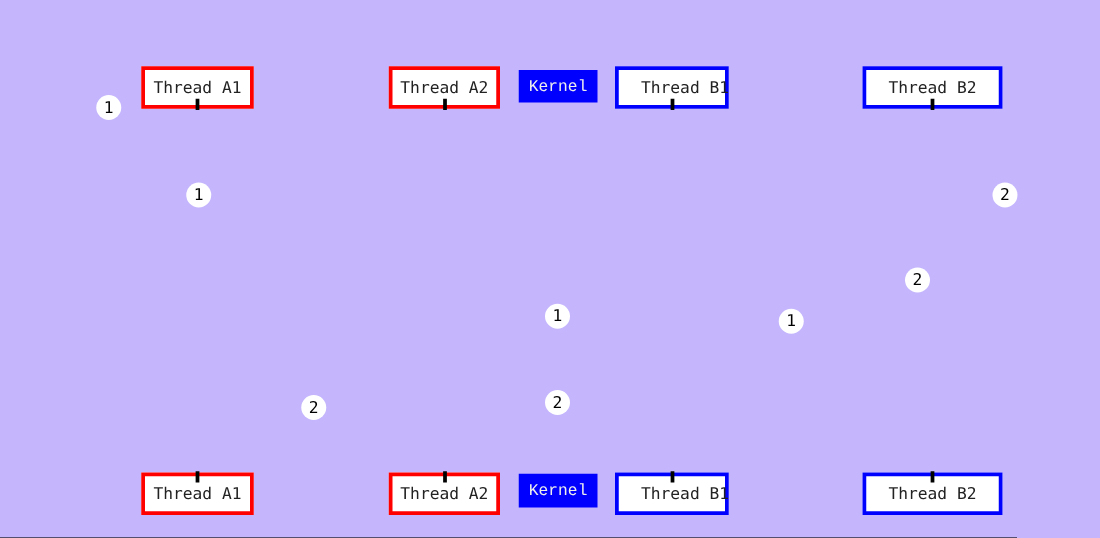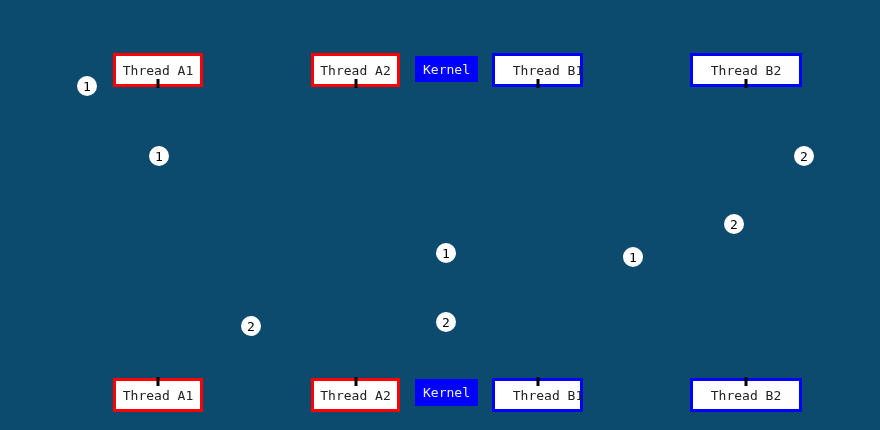--- a/index.html
+++ b/index.html
@@ -1,31 +1,31 @@
 <!DOCTYPE html>
 <html><head>
 <meta charset="utf-8">
 <style>
   html,body{margin:0;padding:0;background:#000;}
   .stage{
-    position:relative;width:880px;height:430px;background:#0c4a6e;
+    position:relative;width:880px;height:430px;background:#c4b5fd;
     overflow:hidden;font-family:"DejaVu Sans Mono","Liberation Mono",monospace;
   }
   
   .pbox{
     position:absolute;box-sizing:border-box;background:#fff;color:#222;
     display:flex;align-items:center;justify-content:center;
     font-size:13px;line-height:1;white-space:nowrap;
   }
   .thread{height:34px;border:3px solid #fff;}
   .kernelbox{height:26px;color:#eee;}
   
   .pos-a1{left:113px;width:90px;}
   .pos-a2{left:311px;width:89px;}
-  .pos-k {left:415px;width:63px;}
+  .pos-k {left:415px;width:63px;font-family:Liberation Mono, monospace;}
   .pos-b1{left:492px;width:91px;padding-left:21px;}
   .pos-b2{left:690px;width:112px;}
   .row-top.thread{top:53px;}
   .row-top.kernelbox{top:56px;}
   .row-bottom.thread{top:378px;}
   .row-bottom.kernelbox{top:379px;height:27px;}
   
   .tick{
     position:absolute;left:50%;transform:translateX(-50%);
     width:3px;height:9px;background:#000;

